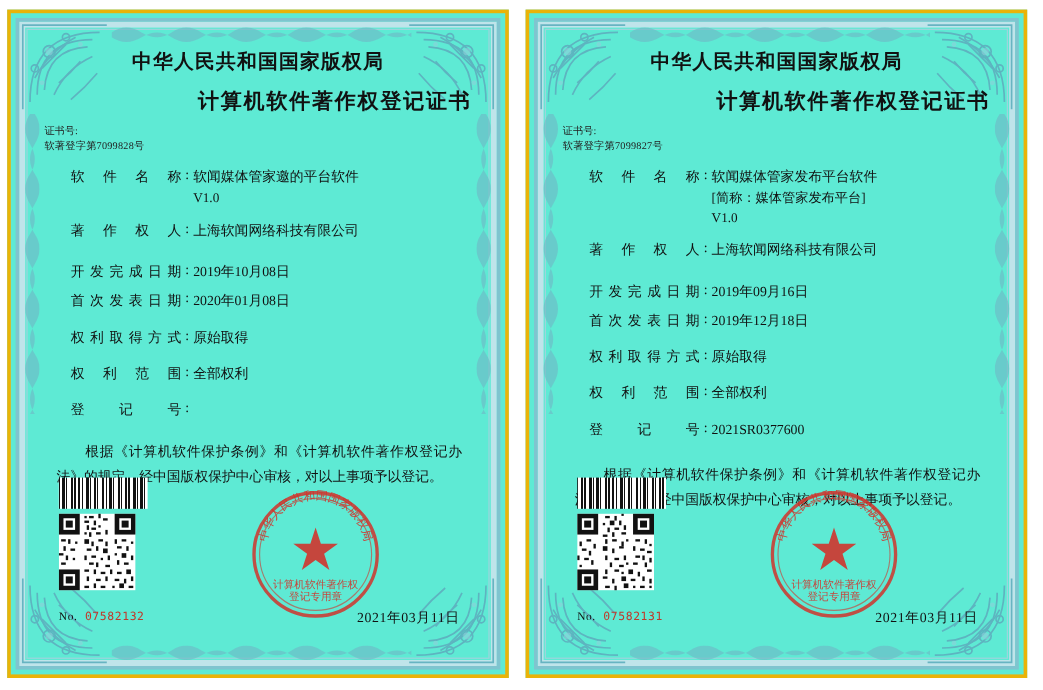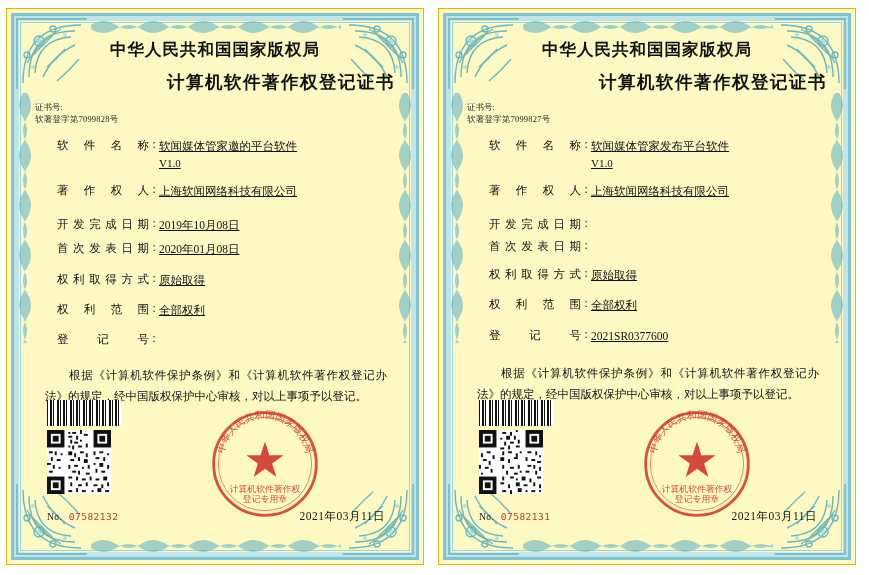--- a/index.html
+++ b/index.html
@@ -20,22 +20,22 @@
     display: flex;
     gap: 14px;
     padding: 8px 6px;
     box-sizing: border-box;
   }
   .cert {
     position: relative;
     width: 418px;
     height: 557px;
     box-sizing: border-box;
-    background: #fef9c3;
-    border: 1px solid #eab308;
+    background: #5eead4;
+    border: 3px solid #eab308;
   }
   
   .frame-outer {
     position: absolute;
     inset: 4px;
     border: 3px solid #7fc4cf;
     box-sizing: border-box;
   }
   .frame-inner {
     position: absolute;
@@ -136,21 +136,20 @@
     white-space: nowrap;
   }
   .field-colon {
     width: 10px;
     flex: 0 0 10px;
     text-align: center;
   }
   .field-value {
     flex: 1;
     line-height: 1.5;
-    text-decoration: underline;
   }
   .field-value .sub {
     display: block;
     font-size: 11px;
   }
   .field-row.tight { margin-bottom: 5px; justify-content: flex-end; }
   .gap-sm { height: 6px; }
   .gap-md { height: 10px; }
 
   .para {
@@ -609,37 +608,40 @@
         <span class="cert-no-label">证书号:</span>
         <span class="cert-no-value">软著登字第7099827号</span>
       </div>
 
       <div class="fields">
         <div class="field-row tight">
           <span class="field-label">软件名称</span>
           <span class="field-colon">:</span>
           <span class="field-value">
             <span>软闻媒体管家发布平台软件</span>
+            <span class="sub">[简称：媒体管家发布平台]</span>
             <span class="sub">V1.0</span>
           </span>
         </div>
         <div class="gap-sm"></div>
         <div class="field-row">
           <span class="field-label">著作权人</span>
           <span class="field-colon">:</span>
           <span class="field-value">上海软闻网络科技有限公司</span>
         </div>
         <div class="gap-md"></div>
         <div class="field-row">
           <span class="field-label">开发完成日期</span>
           <span class="field-colon">:</span>
+          <span class="field-value">2019年09月16日</span>
         </div>
         <div class="field-row">
           <span class="field-label">首次发表日期</span>
           <span class="field-colon">:</span>
+          <span class="field-value">2019年12月18日</span>
         </div>
         <div class="gap-sm"></div>
         <div class="field-row">
           <span class="field-label">权利取得方式</span>
           <span class="field-colon">:</span>
           <span class="field-value">原始取得</span>
         </div>
         <div class="gap-sm"></div>
         <div class="field-row">
           <span class="field-label">权利范围</span>

